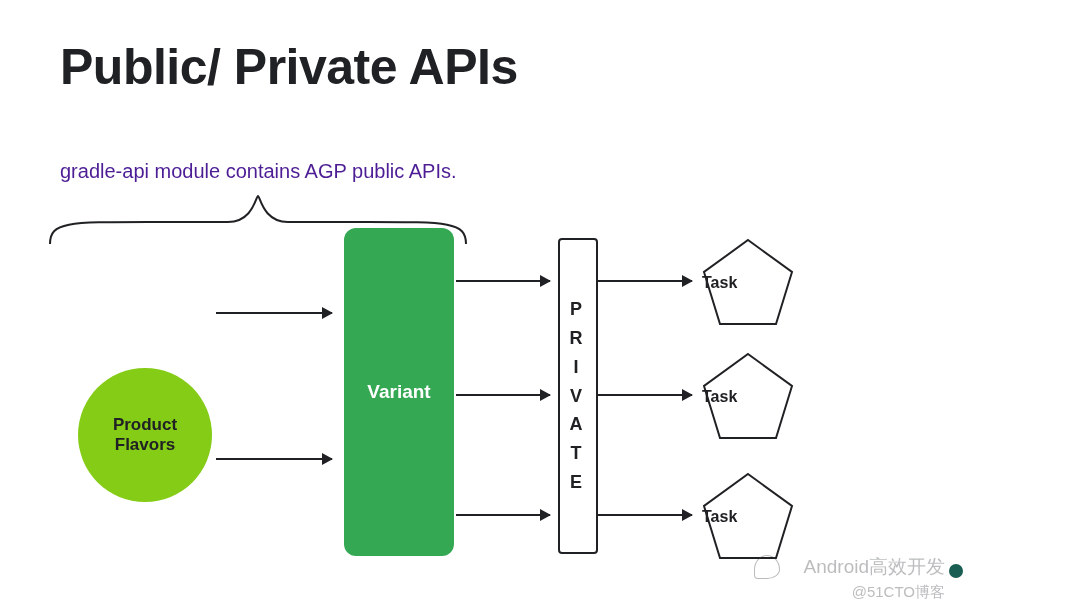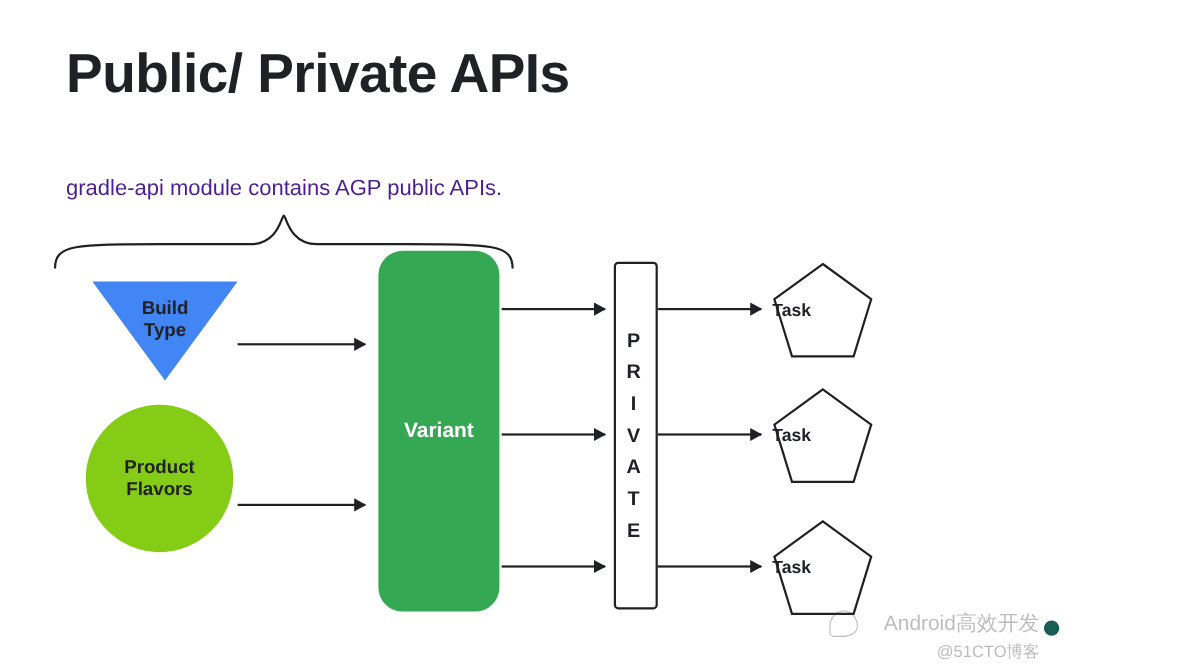--- a/index.html
+++ b/index.html
@@ -13,21 +13,21 @@
 
   
   .triangle-wrap{position:absolute;left:84px;top:256px}
   .triangle{width:0;height:0;border-left:66px solid transparent;border-right:66px solid transparent;border-top:90px solid #4285F4}
   .triangle-label{position:absolute;left:0;top:14px;width:132px;text-align:center;font-size:17px;font-weight:700;line-height:1.15}
 
   
   .circle{position:absolute;left:78px;top:368px;width:134px;height:134px;border-radius:50%;background:#84cc16;display:flex;align-items:center;justify-content:center;text-align:center;font-size:17px;font-weight:700;line-height:1.2}
 
   
-  .variant{position:absolute;left:344px;top:228px;width:110px;height:328px;background:#34A853;border-radius:22px;display:flex;align-items:center;justify-content:center;color:#fff;font-size:19px;font-weight:700}
+  .variant{position:absolute;left:344px;top:228px;width:110px;height:328px;background:#34A853;border-radius:12px;display:flex;align-items:center;justify-content:center;color:#fff;font-size:19px;font-weight:700}
 
   
   .private{position:absolute;left:558px;top:238px;width:36px;height:312px;border:2px solid #202124;border-radius:4px;display:flex;align-items:center;justify-content:center}
   .private-inner{writing-mode:horizontal-tb;display:flex;flex-direction:column;align-items:center;font-size:18px;font-weight:700;letter-spacing:4px}
   .private-inner span{line-height:1.6}
 
   
   .task{position:absolute;width:92px;height:88px}
   .task svg{width:100%;height:100%}
   .task-label{position:absolute;left:0;top:36px;width:92px;text-align:left;font-size:16px;font-weight:700}
@@ -49,25 +49,20 @@
 
   <div class="title">Public/ Private APIs</div>
   <div class="subtitle">gradle-api module contains AGP public APIs.</div>
 
   <div class="brace">
     <svg viewBox="0 0 420 54" fill="none" stroke="#202124" stroke-width="2">
       <path d="M2 52 C2 30 20 30 100 30 L180 30 C205 30 208 4 210 4 C212 4 215 30 240 30 L320 30 C400 30 418 30 418 52"></path>
     </svg>
   </div>
 
-  <div class="triangle-wrap">
-    <div class="triangle"></div>
-    <div class="triangle-label" style="white-space:pre-line">Build
-Type</div>
-  </div>
 
   <div class="circle">
     <div style="white-space:pre-line">Product
 Flavors</div>
   </div>
 
   <div class="arrow" style="left:216px;top:312px;width:116px"></div>
   <div class="arrow" style="left:216px;top:458px;width:116px"></div>
 
   <div class="variant">

